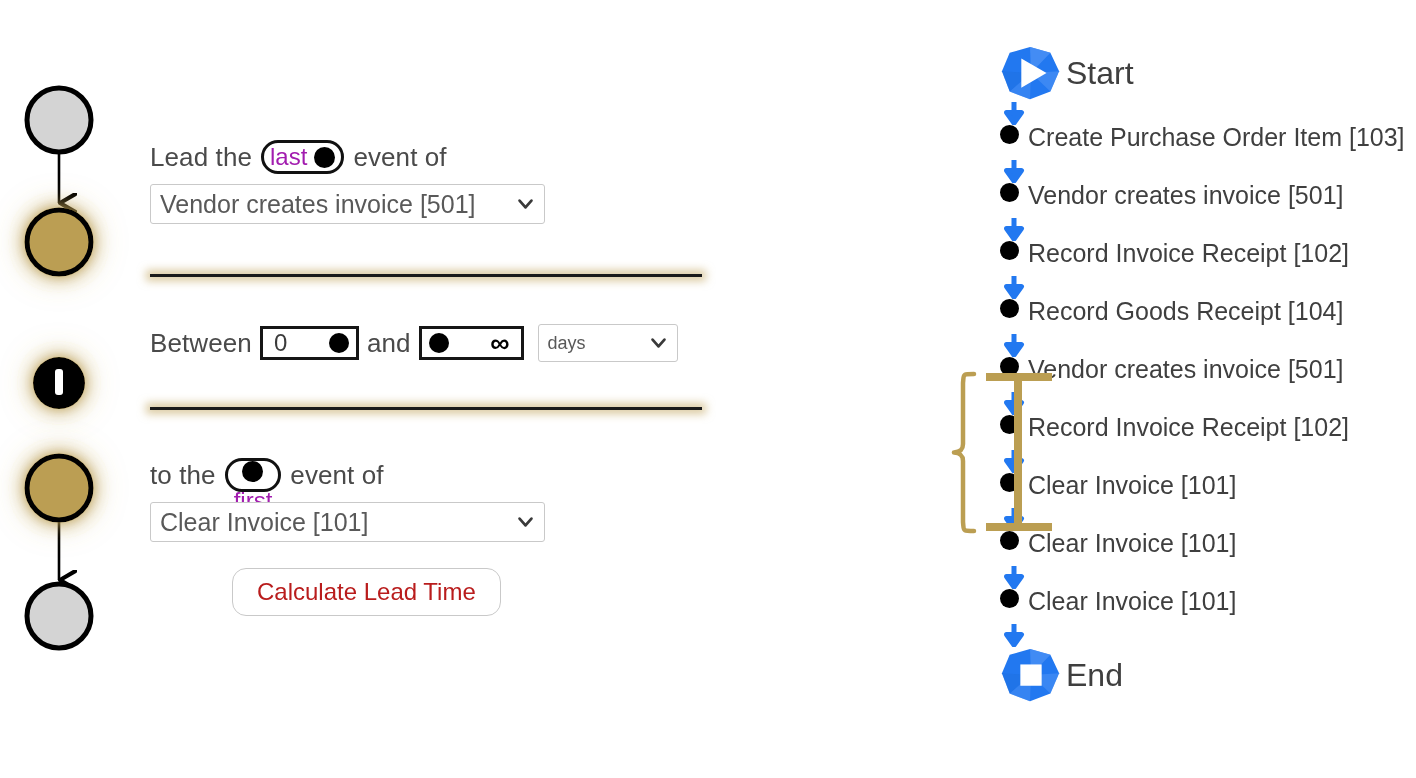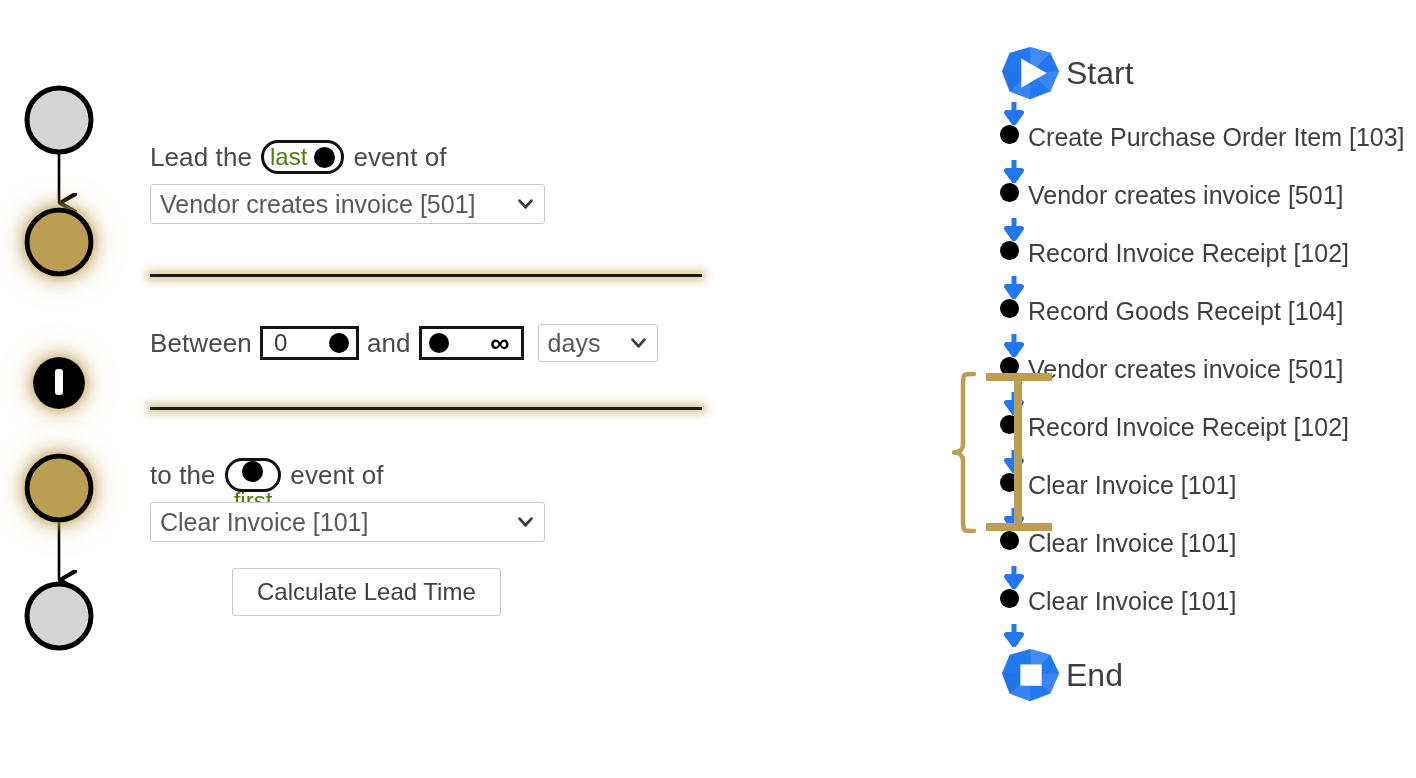--- a/index.html
+++ b/index.html
@@ -29,21 +29,21 @@
     display:inline-flex;align-items:center;
     height:34px;border:3px solid #111;border-radius:19px;
     padding:0 6px;margin:0 9px;box-sizing:border-box;
     background:#fff;gap:7px;
   }
   .toggle.right{flex-direction:row;}
   .toggle.left{flex-direction:column;}
   .toggle .knob{
     width:21px;height:21px;border-radius:50%;background:#000;flex:0 0 auto;
   }
-  .toggle .tlabel{font-size:24px;color:#4d7c0f;line-height:1;}
+  .toggle .tlabel{font-size:24px;color:#a21caf;line-height:1;}
 
   
   .select{
     position:relative;box-sizing:border-box;
     border:1px solid #c9c9c9;border-radius:3px;background:#fff;
     height:40px;display:flex;align-items:center;
     padding:0 34px 0 9px;font-size:25px;color:#595959;
   }
   .select .chev{
     position:absolute;right:10px;top:50%;transform:translateY(-50%);
@@ -65,25 +65,25 @@
     box-sizing:border-box;border:3px solid #161616;background:#fff;
     height:34px;display:flex;align-items:center;justify-content:space-between;
     padding:0 7px;margin:0 8px;
   }
   .spin .dot{width:20px;height:20px;border-radius:50%;background:#000;flex:0 0 auto;}
   .spin .val{font-size:24px;color:#3b3b3b;line-height:1;padding:0 4px;}
   .spin .inf{font-size:27px;color:#000;line-height:1;font-weight:bold;padding:0 4px;}
   #spin-min{width:99px;}
   #spin-max{width:105px;}
 
-  #sel-unit{width:120px;height:38px;font-size:25px;margin-left:6px;padding:0 24px 0 9px;}
+  #sel-unit{width:140px;height:38px;font-size:18px;margin-left:6px;padding:0 24px 0 9px;}
 
   .btn{
-    box-sizing:border-box;border:1px solid #c9c9c9;border-radius:3px;background:#fff;
-    height:48px;padding:0 24px;font-size:24px;color:#404040;
+    box-sizing:border-box;border:1px solid #c9c9c9;border-radius:14px;background:#fff;
+    height:48px;padding:0 24px;font-size:24px;color:#b91c1c;
     font-family:"Liberation Sans", sans-serif;cursor:pointer;
     display:inline-flex;align-items:center;justify-content:center;
   }
 
   
   #caption{
     position:absolute;left:722px;top:320px;width:205px;
     text-align:center;font-size:29px;font-weight:bold;color:#000;
     line-height:1.38;
   }

